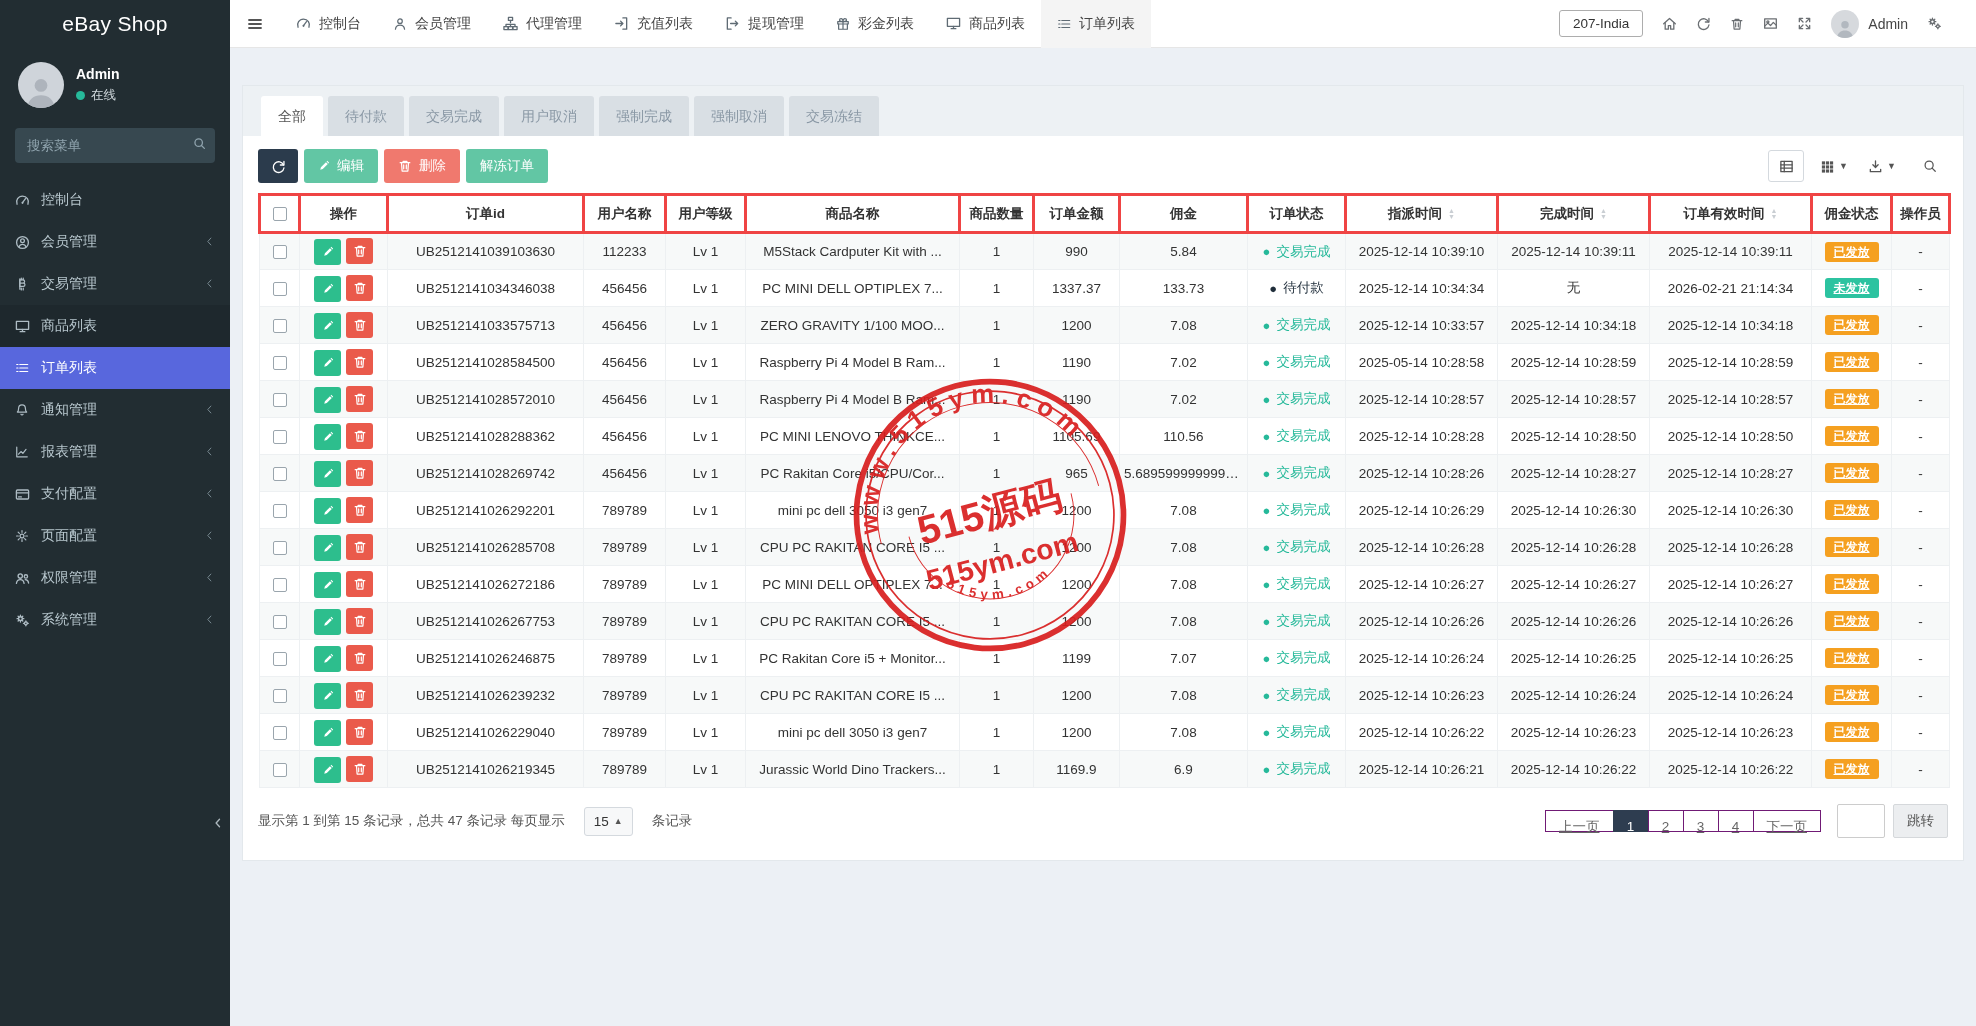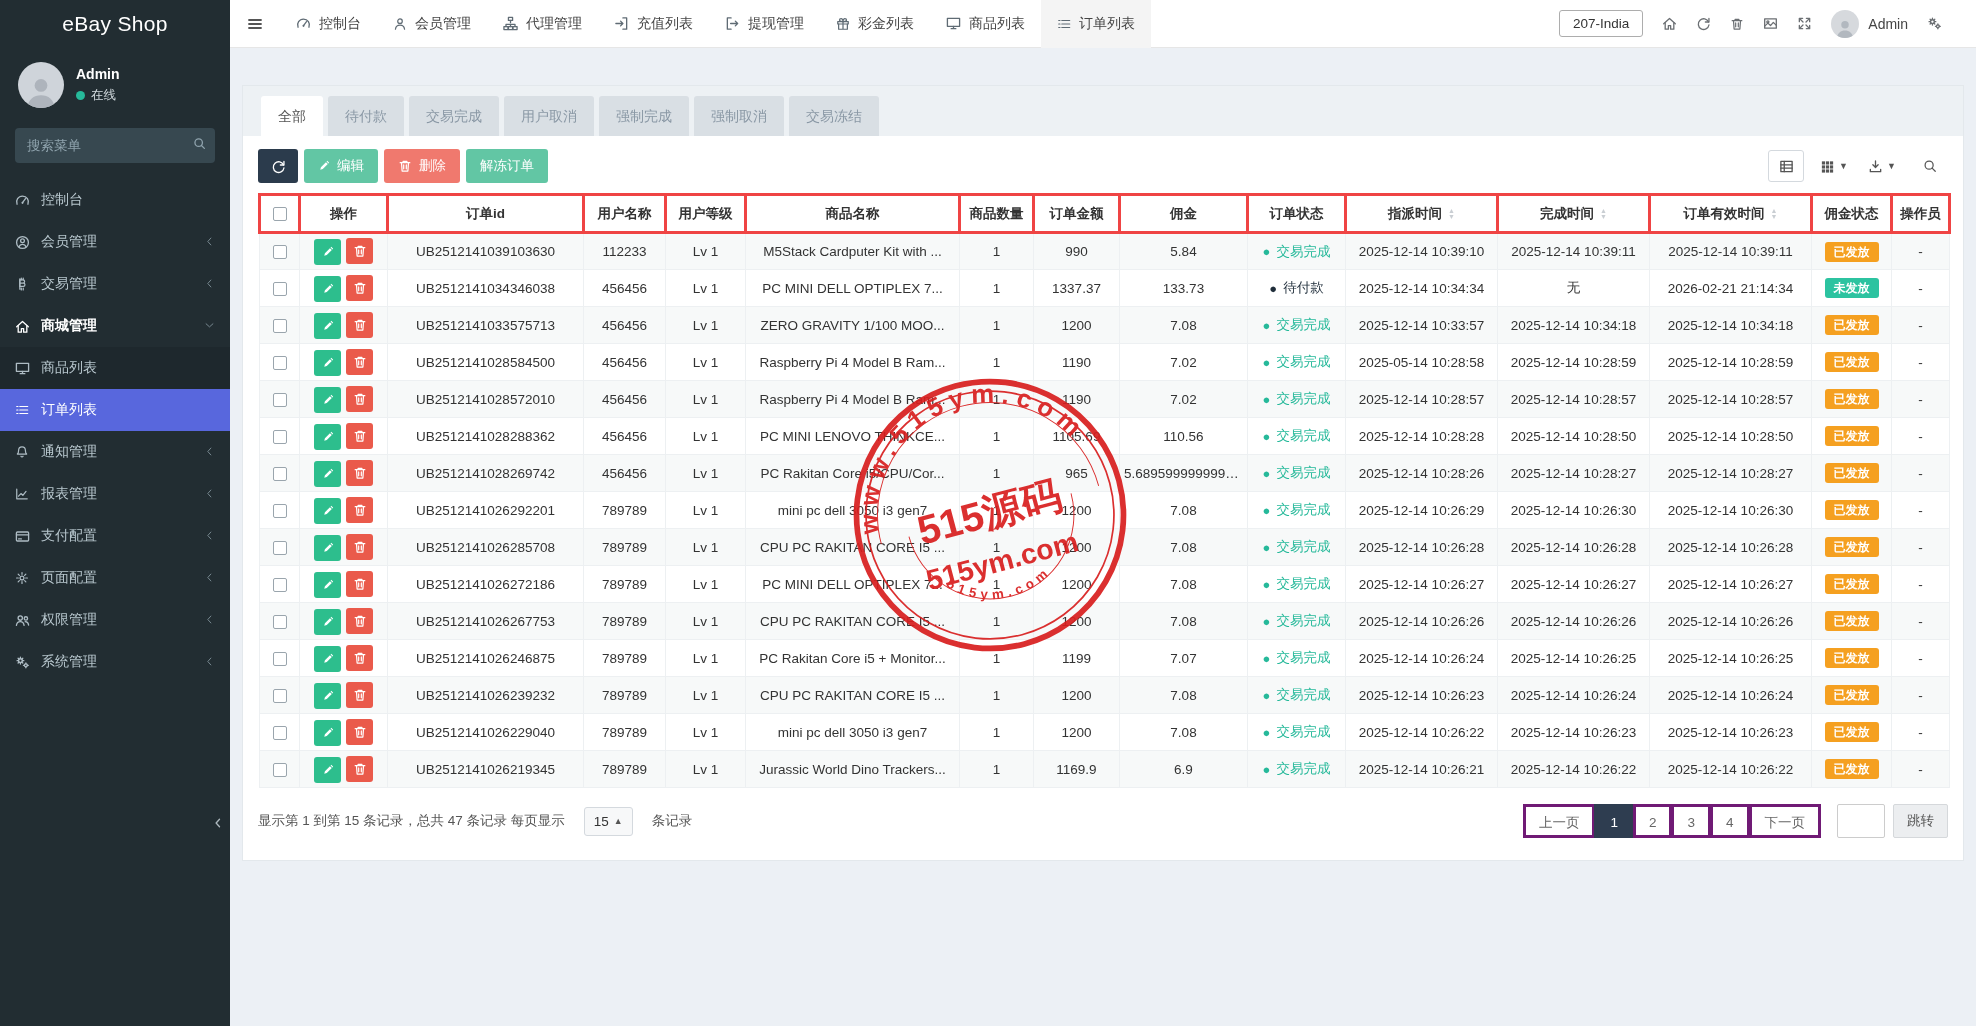--- a/index.html
+++ b/index.html
@@ -76,29 +76,29 @@
   .th-inner { display:inline-flex; align-items:center; gap:6px; }
   .sorter { display:inline-flex; flex-direction:column; line-height:6px; font-size:7px; color:#c9ced3; }
   .cb { display:inline-block; width:14px; height:14px; border:1.5px solid #9aa5ad; border-radius:2px; background:#fff; vertical-align:middle; cursor:pointer; }
   .act { width:27px; height:26px; border:none; border-radius:3px; display:inline-flex; align-items:center; justify-content:center; color:#fff; cursor:pointer; margin:0 2.5px; }
   .act-edit { background:#2dbe8d; }
   .act-del { background:#ea5a4b; }
   .st { display:inline-flex; align-items:center; gap:6px; font-size:13.5px; }
   .st .sdot { font-size:13px; }
   .st-done { color:#26b99a; }
   .st-pending { color:#1f2d3a; }
-  .badge { display:inline-block; padding:4px 9px; border-radius:3px; color:#fff; font-size:12px; font-weight:700; line-height:1; }
+  .badge { display:inline-block; padding:4px 9px; border-radius:3px; color:#fff; font-size:12px; font-weight:700; line-height:1;text-decoration:underline; }
   .badge-orange { background:#f5a020; }
   .badge-green { background:#2cc3a0; }
 
   
   .table-footer { display:flex; align-items:center; margin-top:16px; color:#555; font-size:13.5px; }
   .pgsize { display:inline-flex; align-items:center; gap:5px; border:1px solid #d4d9de; border-radius:3px; background:#f7f8f9; padding:6px 9px; margin:0 19px; color:#333; cursor:pointer; }
   .pager { margin-left:auto; display:flex; }
-  .page-btn { min-width:36px; height:34px; line-height:32px; padding:0 13px; background:#fff; border:3px solid #701a75; color:#666; text-align:center; cursor:pointer; margin-left:-1px; font-size:13.5px; }
+  .page-btn { min-width:36px; height:22px; line-height:32px; padding:0 13px; background:#fff; border:1px solid #701a75; color:#666; text-align:center; cursor:pointer; margin-left:-1px; font-size:13.5px;text-decoration:underline; }
   .page-btn.active { background:#2e3d50; border-color:#2e3d50; color:#fff; }
   .jump-input { width:48px; height:34px; border:1px solid #ccc; border-radius:2px; margin-left:16px; background:#fff; }
   .jump-btn { height:34px; padding:0 13px; border:1px solid #d5d8db; background:#eceef0; color:#555; border-radius:2px; margin-left:8px; cursor:pointer; font-family:inherit; font-size:13.5px; }
 
   
   .stamp { position:absolute; left:604px; top:236px; width:286px; height:286px; pointer-events:none; opacity:.92; z-index:5; }
 </style>
 </head>
 <body>
 
@@ -158,32 +158,20 @@
       <a class="menu-item">
         <span class="ic">
           <svg width="14" height="14" viewBox="0 0 16 16" fill="none" stroke="currentColor" stroke-width="1.4" stroke-linecap="round" stroke-linejoin="round">
             <path d="M5.5 3.2h3.6a1.9 1.9 0 0 1 0 3.8H5.5zm0 3.8h4a1.9 1.9 0 0 1 0 3.8h-4z"></path>
             <path d="M5.5 2v12M7.2 1.2v2M9.4 1.2v2M7.2 12.8v2M9.4 12.8v2"></path>
           </svg>
         </span>
         <span class="mi-label">交易管理</span>
         <span class="mi-chevron"><svg width="11" height="11" viewBox="0 0 16 16" fill="none" stroke="currentColor" stroke-width="1.4" stroke-linecap="round" stroke-linejoin="round">
             <path d="M10 3L5.5 8 10 13"></path>
-          </svg></span>
-      </a>
-      <a class="menu-item open">
-        <span class="ic">
-          <svg width="15" height="15" viewBox="0 0 16 16" fill="none" stroke="currentColor" stroke-width="1.4" stroke-linecap="round" stroke-linejoin="round">
-            <path d="M1.8 8.2L8 2.6l6.2 5.6"></path>
-            <path d="M3.4 7.2V14h3.4v-3.8h2.4V14h3.4V7.2"></path>
-          </svg>
-        </span>
-        <span class="mi-label">商城管理</span>
-        <span class="mi-chevron"><svg width="11" height="11" viewBox="0 0 16 16" fill="none" stroke="currentColor" stroke-width="1.4" stroke-linecap="round" stroke-linejoin="round">
-            <path d="M3 5.5L8 10l5-4.5"></path>
           </svg></span>
       </a>
       <a class="menu-item sub">
         <span class="ic">
           <svg width="15" height="15" viewBox="0 0 16 16" fill="none" stroke="currentColor" stroke-width="1.4" stroke-linecap="round" stroke-linejoin="round">
             <rect x="1.5" y="2.5" width="13" height="8.5"></rect>
             <path d="M8 11v2.5M5.5 13.5h5"></path>
           </svg>
         </span>
         <span class="mi-label">商品列表</span>

